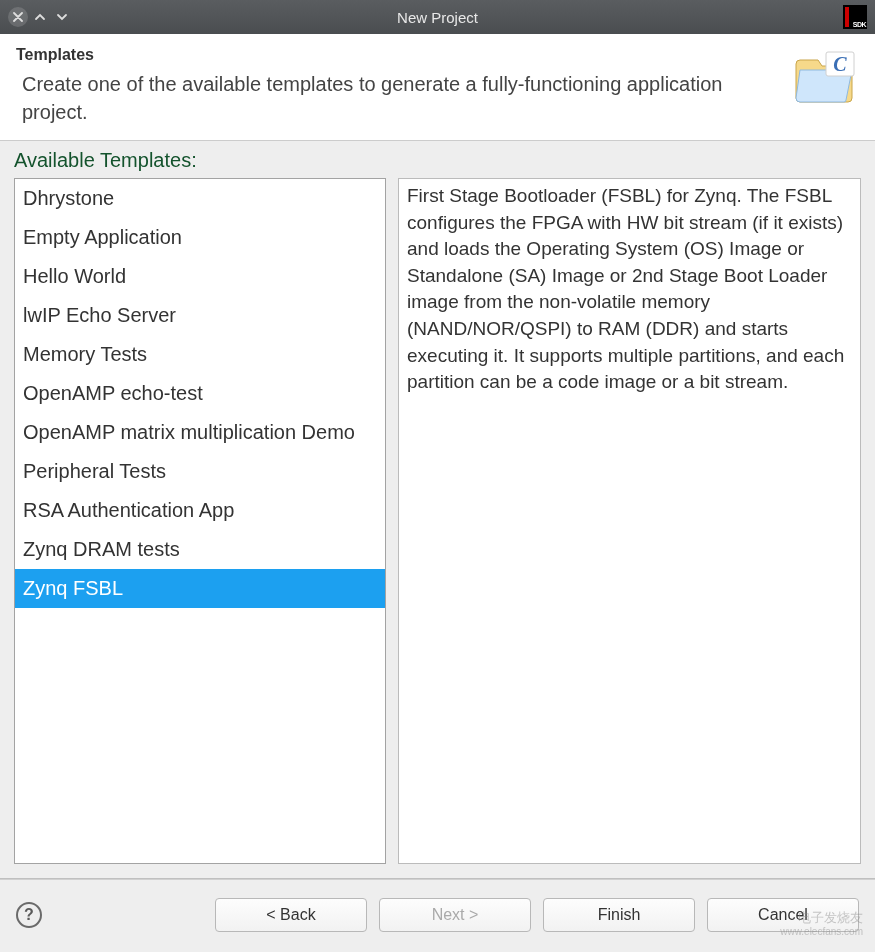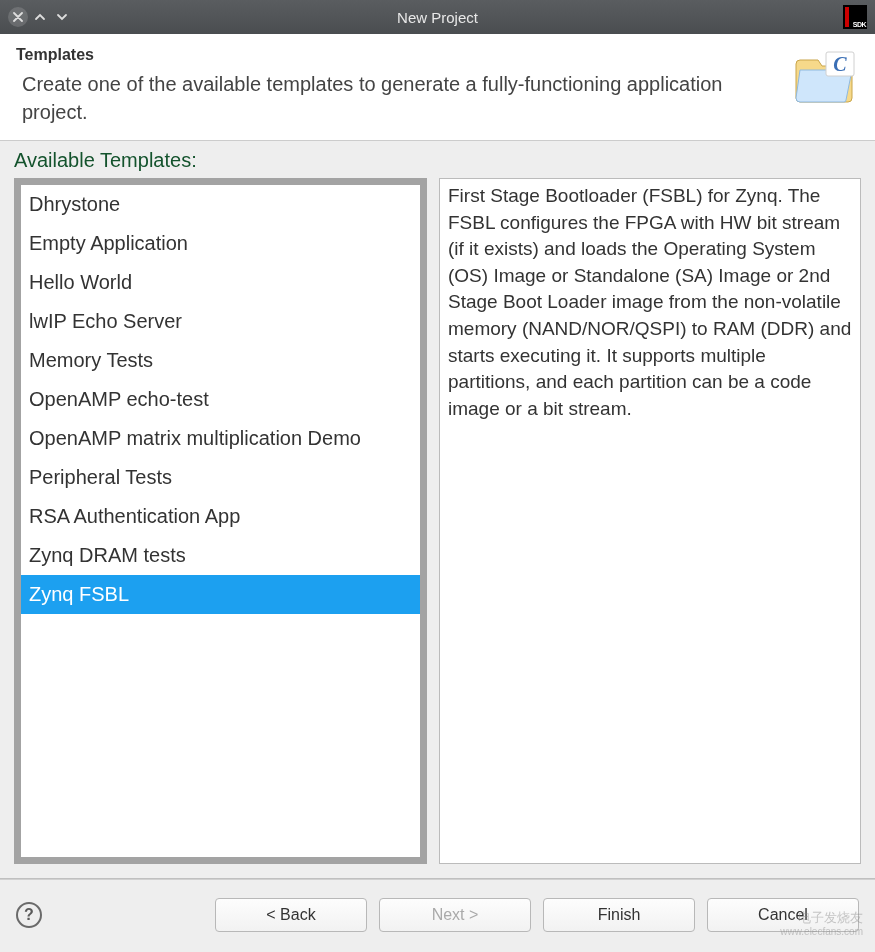--- a/index.html
+++ b/index.html
@@ -138,23 +138,23 @@
       color: #14532d;
       margin-bottom: 2px;
     }
     .content-split {
       flex: 1;
       display: flex;
       gap: 12px;
       min-height: 0;
     }
     .template-list {
-      width: 413px;
+      width: 372px;
       background: #fff;
-      border: 7px solid #a3a3a3;
+      border: 1px solid #a3a3a3;
       overflow-y: auto;
     }
     .template-item {
       padding: 4px 8px;
       font-size: 20px;
       color: #333;
       cursor: pointer;
       line-height: 1.55;
     }
     .template-item.selected {

